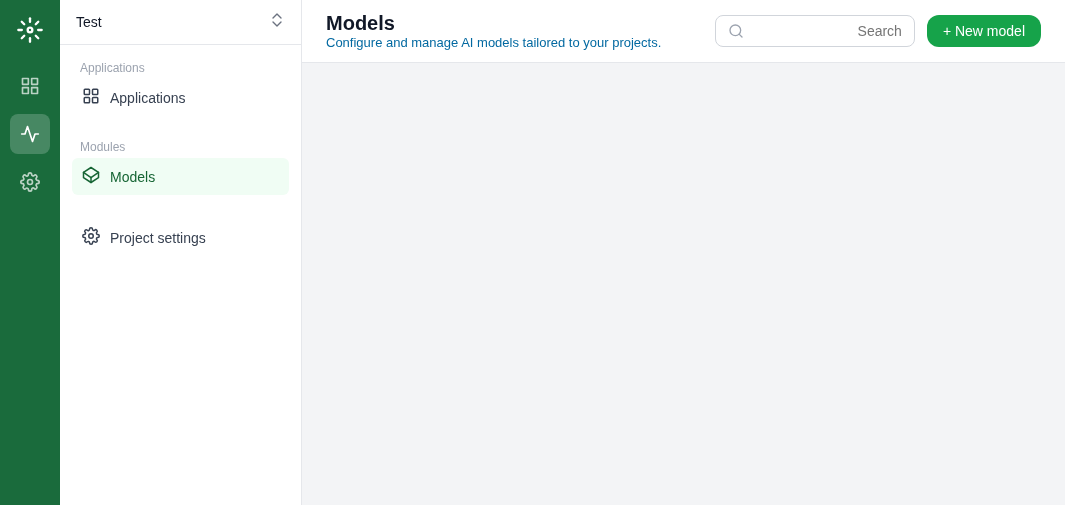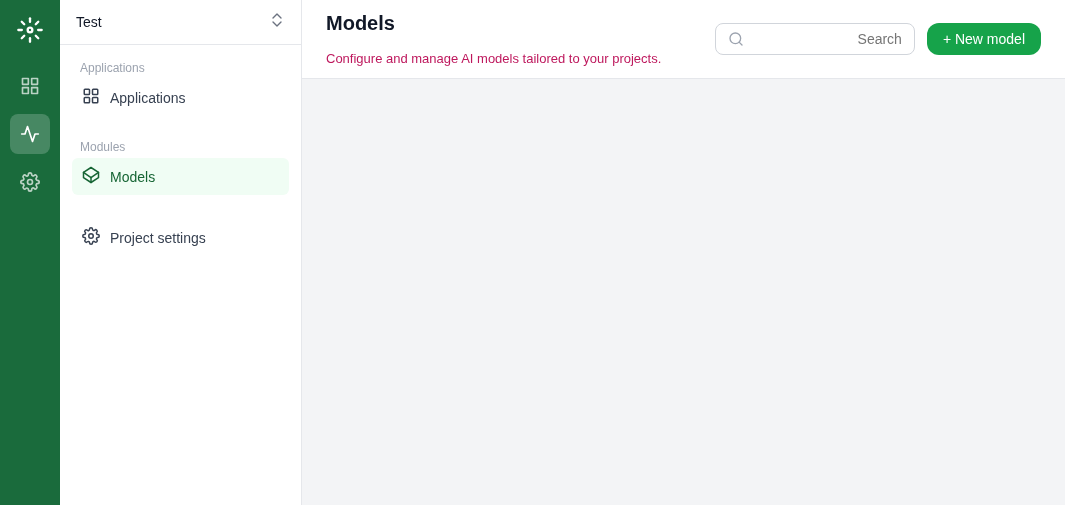--- a/index.html
+++ b/index.html
@@ -122,22 +122,22 @@
       border-bottom: 1px solid #e5e7eb;
     }
     .main-header-left {}
     .main-header-title {
       font-size: 20px;
       font-weight: 600;
       color: #111827;
     }
     .main-header-subtitle {
       font-size: 13px;
-      color: #be185d;
-      margin-top: 16px;
+      color: #0369a1;
+      margin-top: 0;
     }
     .main-header-right {
       display: flex;
       align-items: center;
       gap: 12px;
     }
     .search-box {
       display: flex;
       align-items: center;
       gap: 8px;

